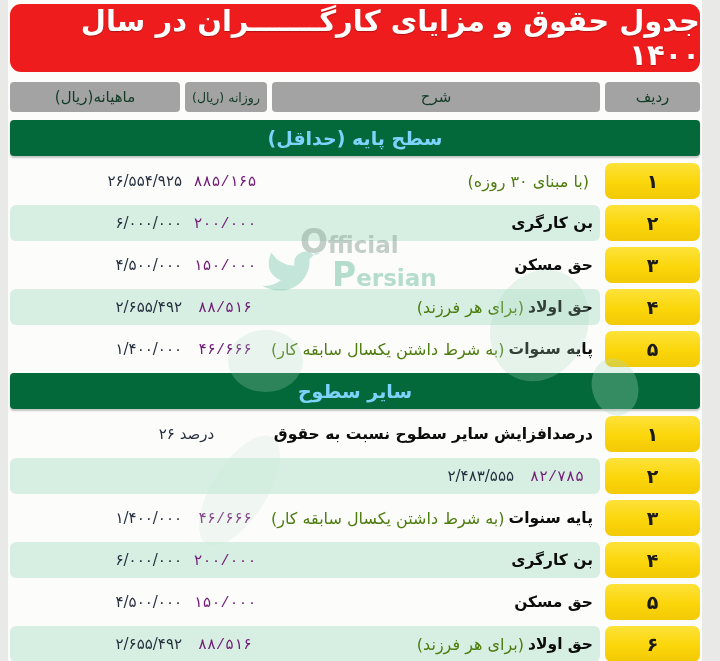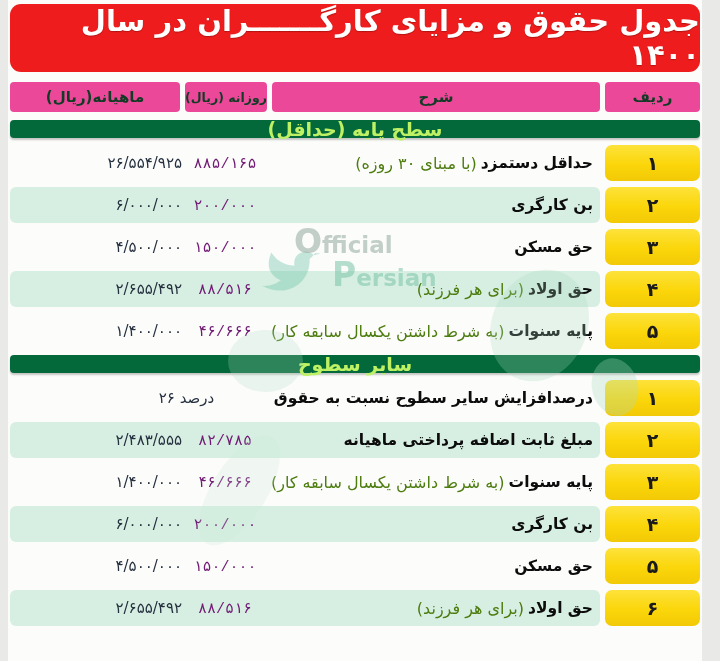--- a/index.html
+++ b/index.html
@@ -15,30 +15,30 @@
 
   .titlebar {
     height:68px; background:#ee1c1c; border-radius:11px;
     display:flex; align-items:center; justify-content:center;
     color:#ffffff; font-weight:bold; font-size:29px; letter-spacing:0px;
     text-shadow:0 1px 1px rgba(0,0,0,.25); margin-bottom:10px;
   }
 
   .hdr { display:flex; gap:5px; height:30px; margin-bottom:8px; }
   .hcell {
-    background:#ec4899; border-radius:4px; display:flex; align-items:center;
-    justify-content:center; font-weight:bold; font-size:15px; color:#113b25;
+    background:#a3a3a3; border-radius:4px; display:flex; align-items:center;
+    justify-content:center; font-weight:normal; font-size:15px; color:#113b25;
   }
   .h-radif { width:95px; }
   .h-sharh { width:328px; }
   .h-daily { width:82px; font-size:12.5px; }
   .h-monthly { flex:1; }
 
   .secbar {
-    height:18px; background:#04693a; border-radius:4px; color:#bef264;
+    height:36px; background:#04693a; border-radius:4px; color:#7dd3fc;
     display:flex; align-items:center; justify-content:center;
     font-weight:bold; font-size:19px; margin-bottom:7px;
     box-shadow:0 2px 2px rgba(0,0,0,.22);
   }
 
   .row { display:flex; gap:5px; height:36px; margin-bottom:6px; }
   .badge {
     width:95px; background:linear-gradient(180deg,#fde23a 0%,#fbd60a 55%,#f2c906 100%);
     border-radius:7px; display:flex; align-items:center; justify-content:center;
     font-weight:bold; font-size:19px; color:#1b1b1b;
@@ -54,21 +54,21 @@
   .note  { font-size:16px; color:#4d7c0f; padding-right:4px; }
   .cell-daily   { width:86px; text-align:center; font-size:15px; color:#701a75;font-family:Liberation Mono, monospace; }
   .cell-monthly { flex:1; text-align:right; font-size:15px; color:#25303f; }
   .cell-merged  {
     flex:1; direction:ltr; text-align:center; padding-left:95px;
     font-size:15px; color:#25303f;
   }
 
   
   .wm { position:absolute; direction:ltr; pointer-events:none; }
-  .wm-official { left:294px; top:222px; font-weight:bold; font-size:23px; color:rgba(145,168,158,.55); }
+  .wm-official { left:300px; top:222px; font-weight:bold; font-size:23px; color:rgba(145,168,158,.55); }
   .wm-official .cap { font-size:33px; }
   .wm-persian { left:332px; top:255px; font-weight:bold; font-size:23px; color:rgba(120,195,168,.55); }
   .wm-persian .cap { font-size:33px; }
   .wm-bird { left:252px; top:238px; width:78px; height:70px; }
   .wm-bird svg { width:100%; height:100%; fill:rgba(105,195,165,.38); }
   .blob { position:absolute; border-radius:50%; pointer-events:none; }
   .blob-1 { left:492px; top:268px; width:95px; height:115px; background:rgba(165,215,188,.26); transform:rotate(25deg); }
   .blob-2 { left:228px; top:330px; width:75px; height:62px; background:rgba(175,220,196,.24); }
   .blob-3 { left:592px; top:358px; width:46px; height:58px; background:rgba(168,218,192,.30); transform:rotate(-15deg); }
   .blob-4 { left:212px; top:428px; width:55px; height:125px; background:rgba(200,232,212,.22); transform:rotate(32deg); }
@@ -87,21 +87,20 @@
       <div class="hcell h-daily">روزانه (ریال)</div>
       <div class="hcell h-monthly">ماهیانه(ریال)</div>
     </div>
 
     <div class="secbar">سطح پایه (حداقل)</div>
 
     <div class="row">
       <div class="badge">۱</div>
       <div class="strip">
         <div class="cell-sharh">
-          <span class="label">حداقل دستمزد</span>
           <span class="note">(با مبنای ۳۰ روزه)</span>
         </div>
         <div class="cell-daily">۸۸۵/۱۶۵</div>
         <div class="cell-monthly">۲۶/۵۵۴/۹۲۵</div>
       </div>
     </div>
 
     <div class="row">
       <div class="badge">۲</div>
       <div class="strip mint">
@@ -159,24 +158,20 @@
           <span class="label">درصدافزایش سایر سطوح نسبت به حقوق سال قبل</span>
           <span class="note"></span>
         </div>
         <div class="cell-merged">۲۶ درصد</div>
       </div>
     </div>
 
     <div class="row">
       <div class="badge">۲</div>
       <div class="strip mint">
-        <div class="cell-sharh">
-          <span class="label">مبلغ ثابت اضافه پرداختی ماهیانه</span>
-          <span class="note"></span>
-        </div>
         <div class="cell-daily">۸۲/۷۸۵</div>
         <div class="cell-monthly">۲/۴۸۳/۵۵۵</div>
       </div>
     </div>
 
     <div class="row">
       <div class="badge">۳</div>
       <div class="strip">
         <div class="cell-sharh">
           <span class="label">پایه سنوات</span>

